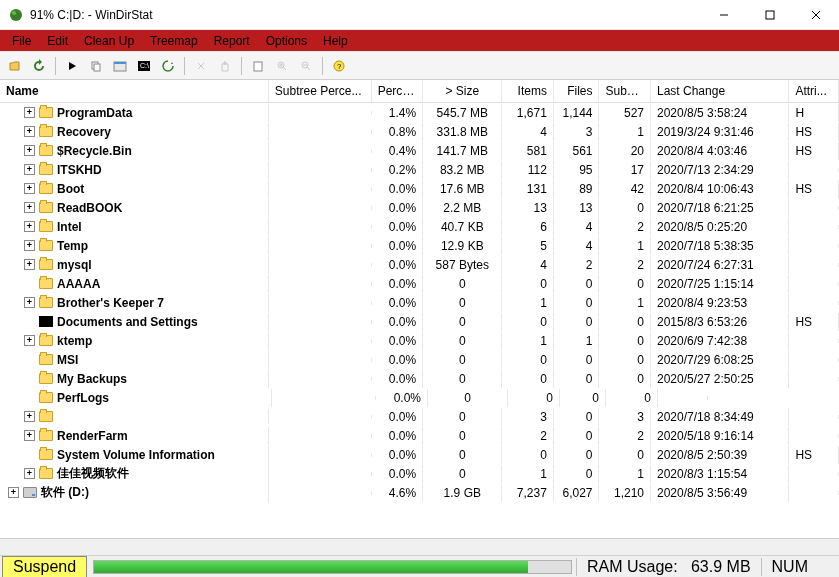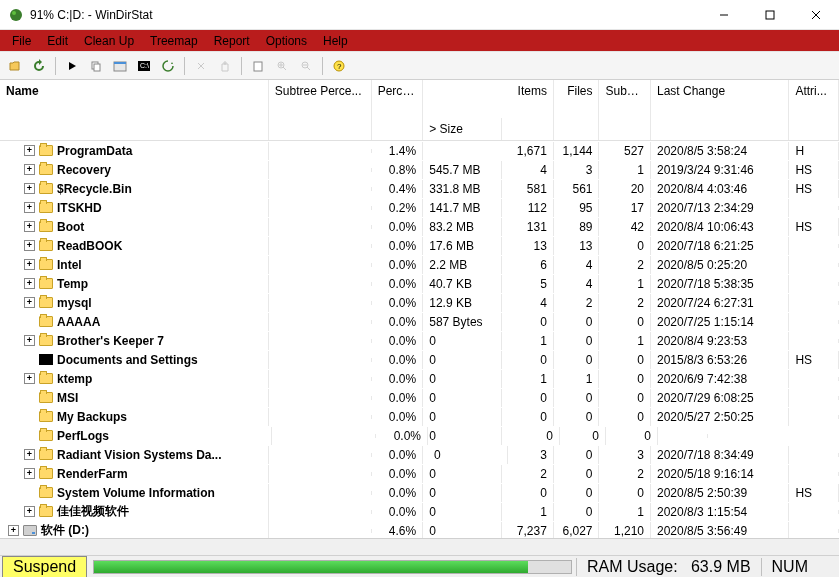--- a/index.html
+++ b/index.html
@@ -17,21 +17,21 @@
 .toolbar { height: 28px; display: flex; align-items: center; padding: 2px 4px; background: #f5f5f5; border-bottom: 1px solid #d0d0d0; gap: 2px; }
 .toolbar .tb-btn { width: 22px; height: 22px; display: flex; align-items: center; justify-content: center; cursor: pointer; border: 1px solid transparent; }
 .toolbar .sep { width: 1px; height: 18px; background: #c0c0c0; margin: 0 3px; }
 
 .content { height: 459px; overflow: auto; border-bottom: 1px solid #d0d0d0; }
 .grid-header { display: flex; background: #fff; border-bottom: 1px solid #e0e0e0; position: sticky; top: 0; }
 .col { padding: 4px 6px; border-right: 1px solid #e8e8e8; font-size: 12px; white-space: nowrap; overflow: hidden; text-overflow: ellipsis; }
 .col-name { width: 272px; font-weight: bold; }
 .col-subtree { width: 104px; }
 .col-perc { width: 52px; text-align: right; }
-.col-size { width: 80px; text-align: left; margin-top: 38px; }
+.col-size { width: 80px; text-align: center; }
 .col-items { width: 52px; text-align: right; }
 .col-files { width: 46px; text-align: right; }
 .col-subdirs { width: 52px; text-align: right; }
 .col-lastchange { width: 140px; }
 .col-attrib { width: 50px; }
 
 .row { display: flex; height: 19px; align-items: center; }
 .row .col { padding: 2px 6px; font-size: 12px; }
 .row .col-name { display: flex; align-items: center; gap: 4px; }
 .expander { width: 11px; height: 11px; border: 1px solid #888; background: #fff; display: inline-flex; align-items: center; justify-content: center; font-size: 9px; line-height: 1; cursor: pointer; margin-left: 6px; flex-shrink: 0; }
@@ -424,21 +424,20 @@
         <div class="col col-size">0</div>
         <div class="col col-items">0</div>
         <div class="col col-files">0</div>
         <div class="col col-subdirs">0</div>
         <div class="col col-attrib"></div>
       </div>
       <div class="row">
         <div class="col col-name">
           <span class="expander indent1">+</span>
           <span class="folder-icon"></span>
-          <span>Radiant Vision Systems Da...</span>
         </div>
         <div class="col col-subtree"></div>
         <div class="col col-perc">0.0%</div>
         <div class="col col-size">0</div>
         <div class="col col-items">3</div>
         <div class="col col-files">0</div>
         <div class="col col-subdirs">3</div>
         <div class="col col-lastchange">2020/7/18  8:34:49</div>
         <div class="col col-attrib"></div>
       </div>

